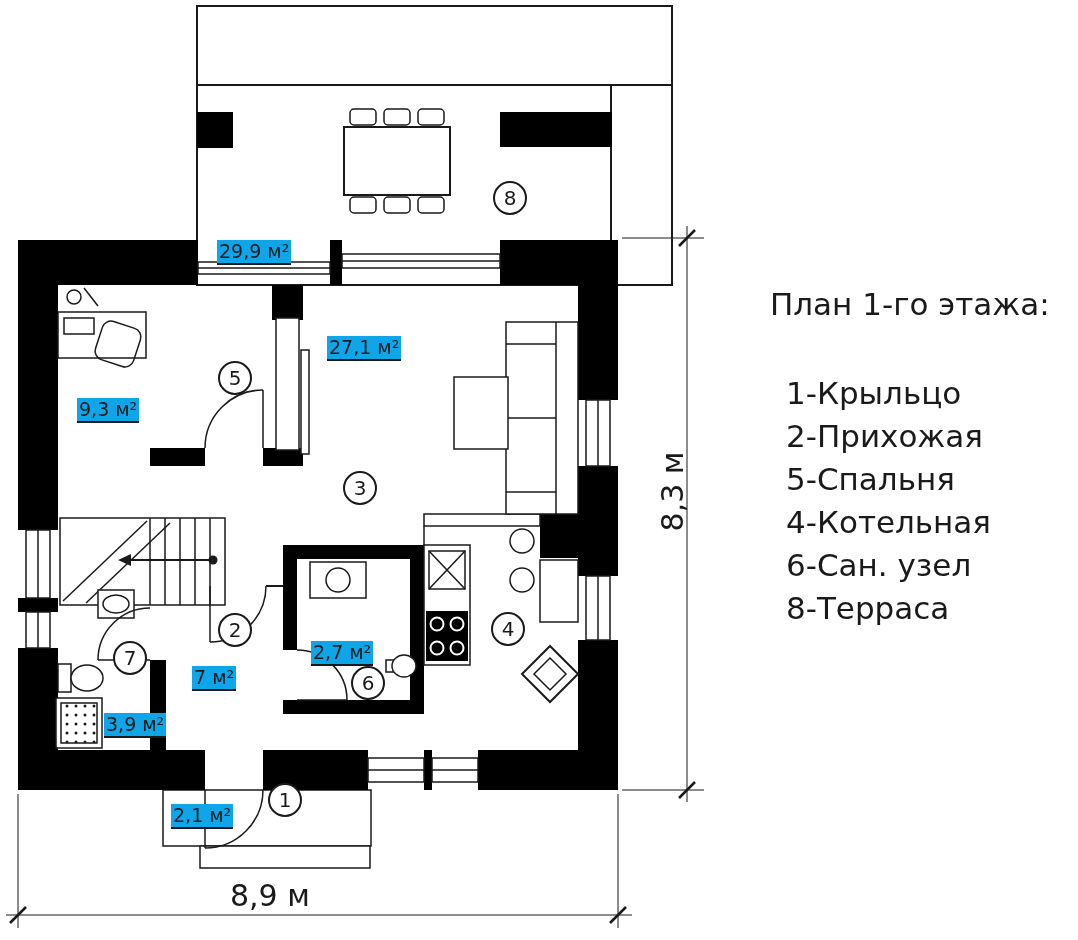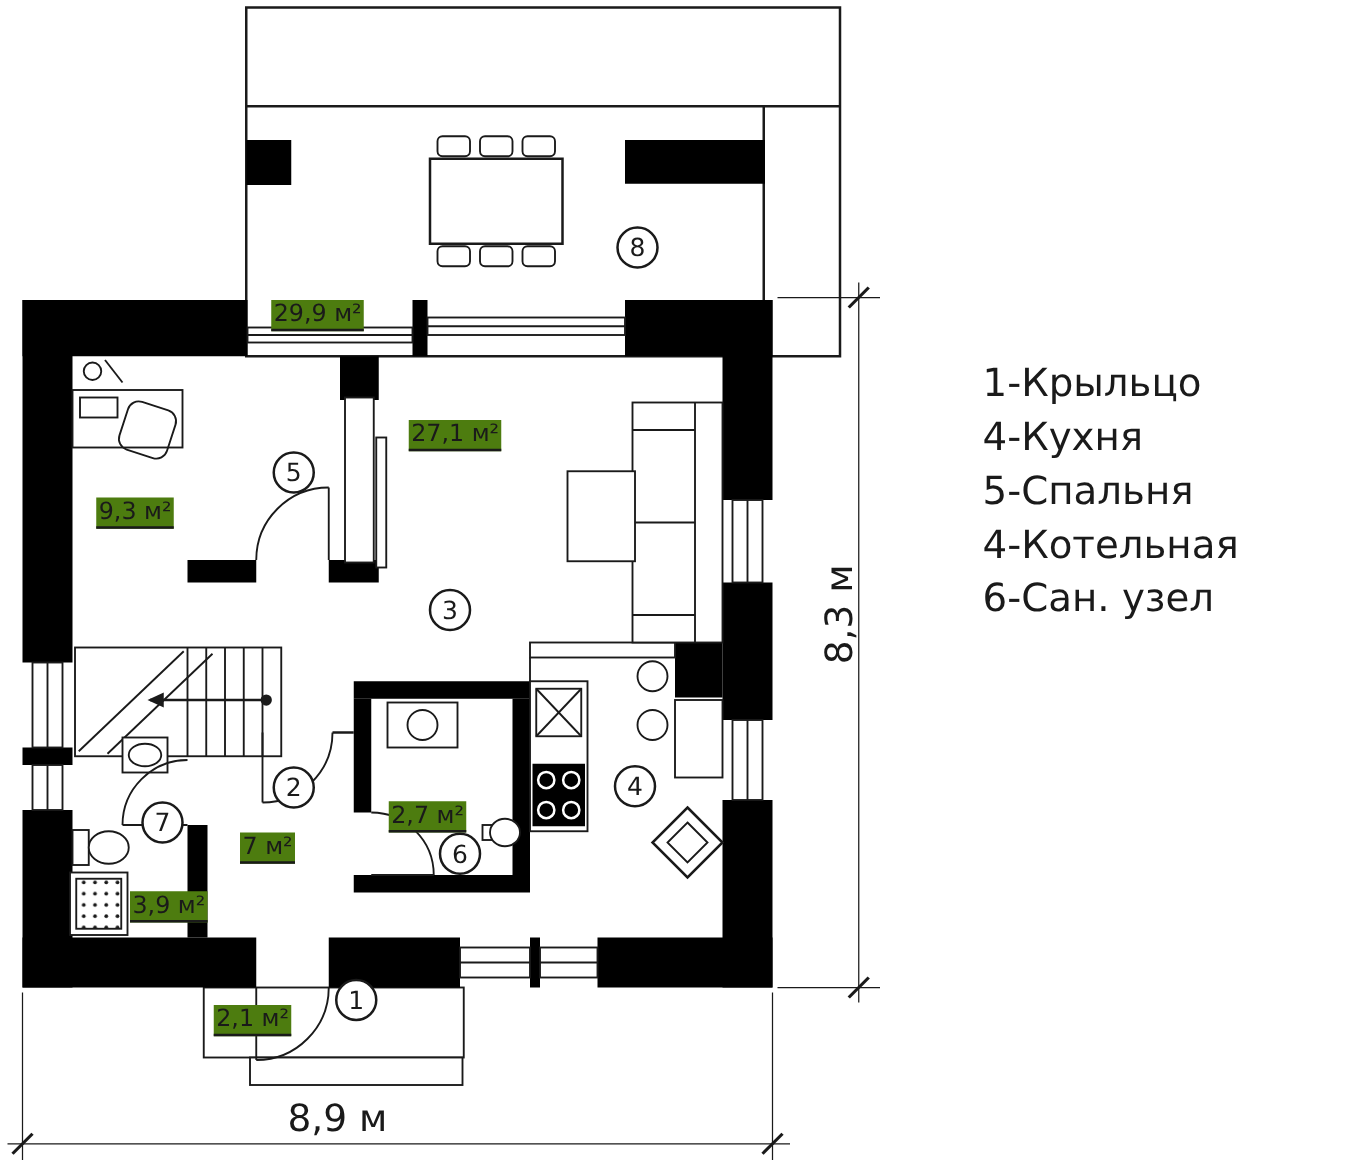--- a/index.html
+++ b/index.html
@@ -2,21 +2,21 @@
 <html><head>
 <meta charset="utf-8">
 <style>
   html,body{margin:0;padding:0;background:#fff;}
   .page{position:relative;width:1078px;height:940px;background:#fff;overflow:hidden;
         font-family:"DejaVu Sans","Liberation Sans",sans-serif;color:#1a1a1a;}
   svg.plan{position:absolute;left:0;top:0;}
   .room-badge{position:absolute;width:30px;height:30px;border:2px solid #1a1a1a;border-radius:50%;
               background:#fff;display:flex;align-items:center;justify-content:center;
               font-size:20px;line-height:1;}
-  .area-label{position:absolute;font-size:19px;white-space:nowrap;background:#4d7c0f;
+  .area-label{position:absolute;font-size:19px;white-space:nowrap;background:#0ea5e9;
               border-bottom:2px solid #1a1a1a;padding:0 2px 1px;}
   .dim-width{position:absolute;left:230px;top:878px;width:160px;text-align:left;font-size:30px;}
   .dim-height{position:absolute;left:597px;top:474px;width:150px;text-align:center;font-size:30px;
               transform:rotate(-90deg);}
   .legend{position:absolute;left:770px;top:286px;}
   .legend-title{font-size:31px;margin-bottom:50px;white-space:nowrap;}
   .legend-item{font-size:31px;line-height:43px;white-space:nowrap;margin-left:16px;}
 </style>
 </head>
 <body>
@@ -210,22 +210,24 @@
 <div class="area-label" style="left:327px;top:336px">27,1 м²</div>
 <div class="area-label" style="left:77px;top:398px">9,3 м²</div>
 <div class="area-label" style="left:311px;top:641px">2,7 м²</div>
 <div class="area-label" style="left:104px;top:713px">3,9 м²</div>
 <div class="area-label" style="left:217px;top:240px">29,9 м²</div>
 
 <div class="dim-width">8,9 м</div>
 <div class="dim-height">8,3 м</div>
 
 <div class="legend">
+  <div class="legend-title">План 1-го этажа:</div>
   <div class="legend-items">
     <div class="legend-item">1-Крыльцо</div>
-    <div class="legend-item">4-Кухня</div>
+    <div class="legend-item">2-Прихожая</div>
     <div class="legend-item">5-Спальня</div>
     <div class="legend-item">4-Котельная</div>
     <div class="legend-item">6-Сан. узел</div>
+    <div class="legend-item">8-Терраса</div>
   </div>
 </div>
 
 </div>
 
 </body></html>

